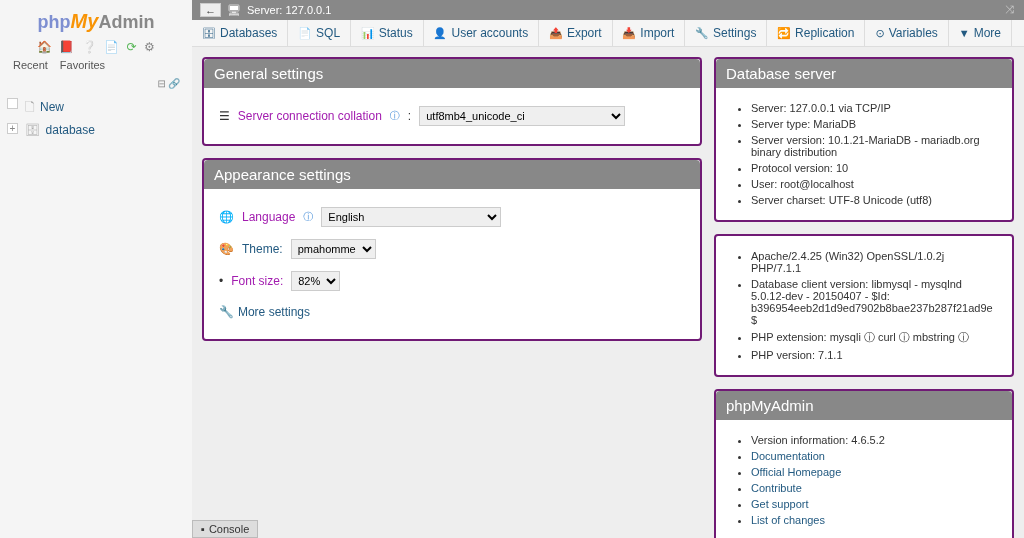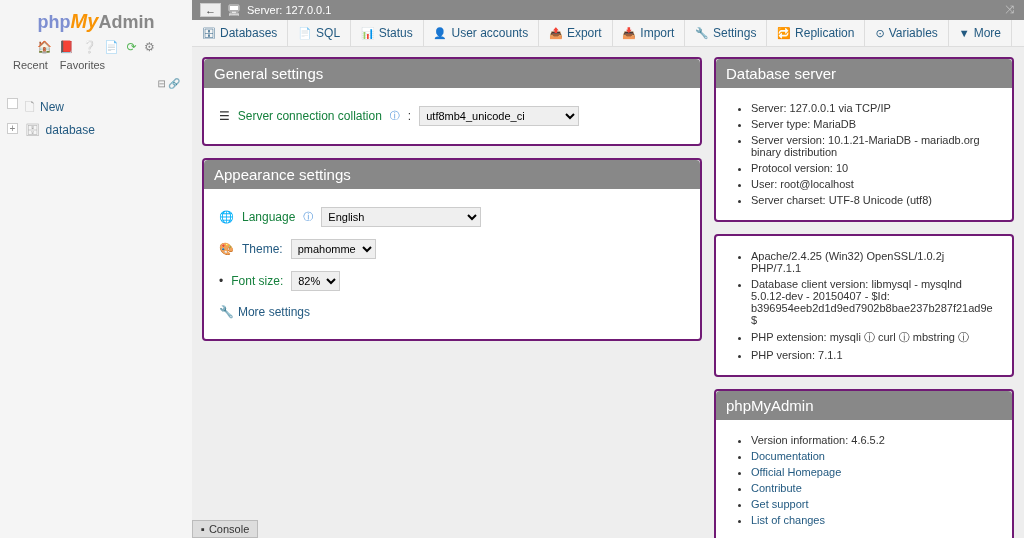--- a/index.html
+++ b/index.html
@@ -27,21 +27,21 @@
 .content { flex: 1; display: flex; gap: 12px; padding: 10px; background: #eee; overflow: auto; }
 .col-left { flex: 1; display: flex; flex-direction: column; gap: 12px; }
 .col-right { width: 300px; display: flex; flex-direction: column; gap: 12px; }
 .panel { background: #fff; border: 2px solid #701a75; border-radius: 4px; }
 .panel-header { background: #888; color: #fff; padding: 6px 10px; font-size: 15px; border-radius: 4px 4px 0 0; }
 .panel-body { padding: 12px 15px; }
 .panel-body ul { list-style: disc; padding-left: 20px; }
 .panel-body li { padding: 2px 0; font-size: 11px; color: #333; }
 .panel-body li a { color: #235a81; text-decoration: none; }
 .form-row { display: flex; align-items: center; gap: 8px; padding: 6px 0; font-size: 12px; }
-.form-row label { color: #15803d; }
+.form-row label { color: #a21caf; }
 .form-row .help { color: #4a90d9; font-size: 10px; }
 .form-row .link { color: #235a81; }
 select { font-size: 11px; padding: 2px; border: 1px solid #ccc; }
 .more-link { color: #235a81; padding: 8px 0; display: flex; align-items: center; gap: 4px; cursor: pointer; }
 .footer { position: absolute; bottom: 0; left: 192px; background: #ddd; padding: 2px 8px; font-size: 11px; color: #333; display: flex; align-items: center; gap: 4px; border: 1px solid #bbb; }
 .collapse-icon { position: absolute; top: 3px; right: 10px; color: #ccc; }
 </style>
 </head>
 <body>
 
@@ -132,33 +132,33 @@
 
     <div class="content">
       <div class="col-left">
         <div class="panel">
           <div class="panel-header">General settings</div>
           <div class="panel-body">
             <div class="form-row">
               <span>☰</span>
               <label>Server connection collation</label>
               <span class="help">ⓘ</span>:
-              <select style="width:160px"><option>utf8mb4_unicode_ci</option></select>
+              <select style="width:206px"><option>utf8mb4_unicode_ci</option></select>
             </div>
           </div>
         </div>
 
         <div class="panel">
           <div class="panel-header">Appearance settings</div>
           <div class="panel-body">
             <div class="form-row">
               <span>🌐</span>
               <label>Language</label>
               <span class="help">ⓘ</span>
-              <select style="width:160px"><option>English</option></select>
+              <select style="width:180px"><option>English</option></select>
             </div>
             <div class="form-row">
               <span style="color:#f0ad4e">🎨</span>
               <label class="link">Theme:</label>
               <select><option>pmahomme</option></select>
             </div>
             <div class="form-row">
               <span>•</span>
               <label>Font size:</label>
               <select><option>82%</option></select>

